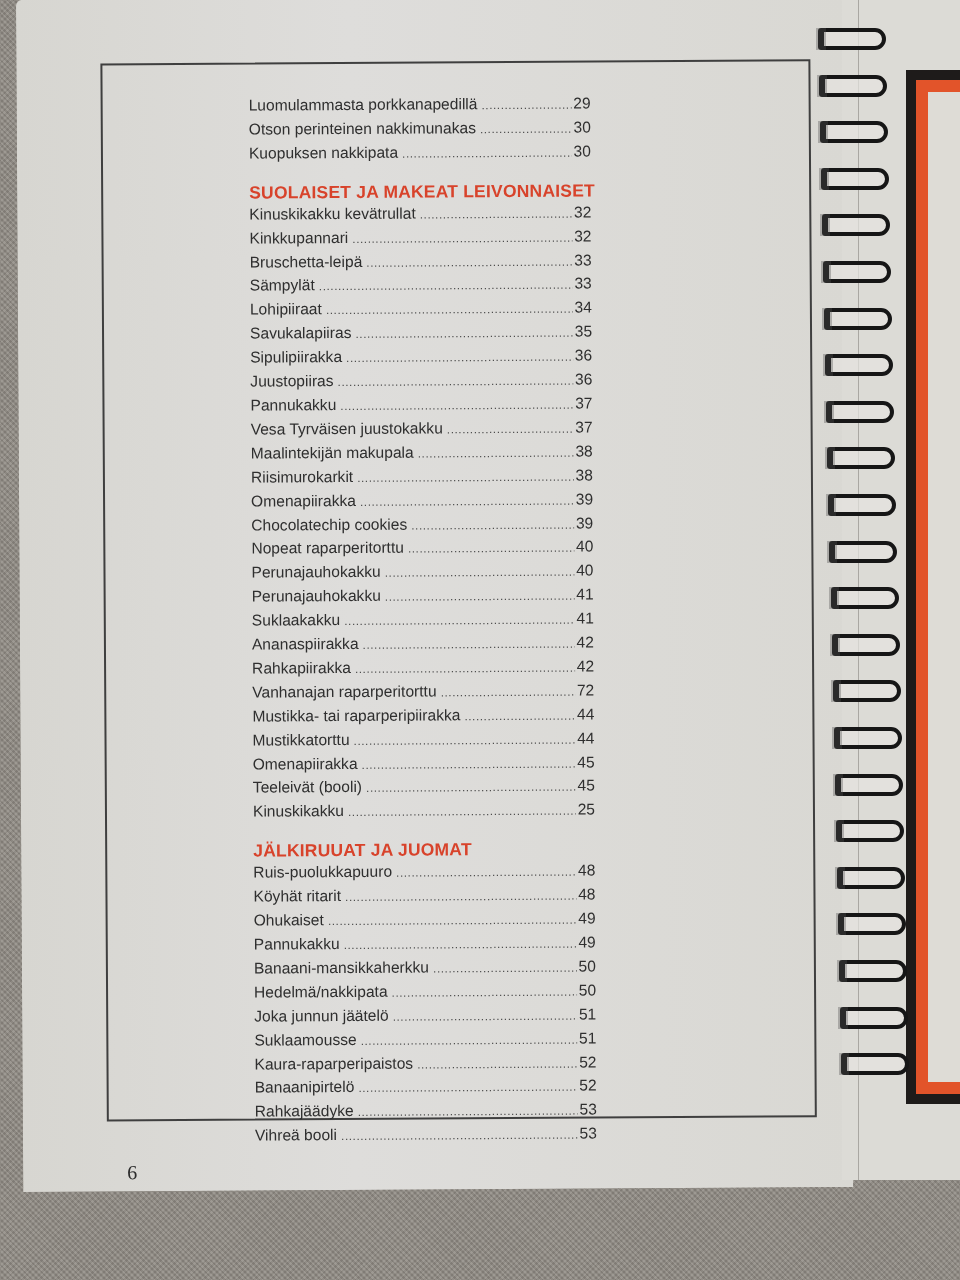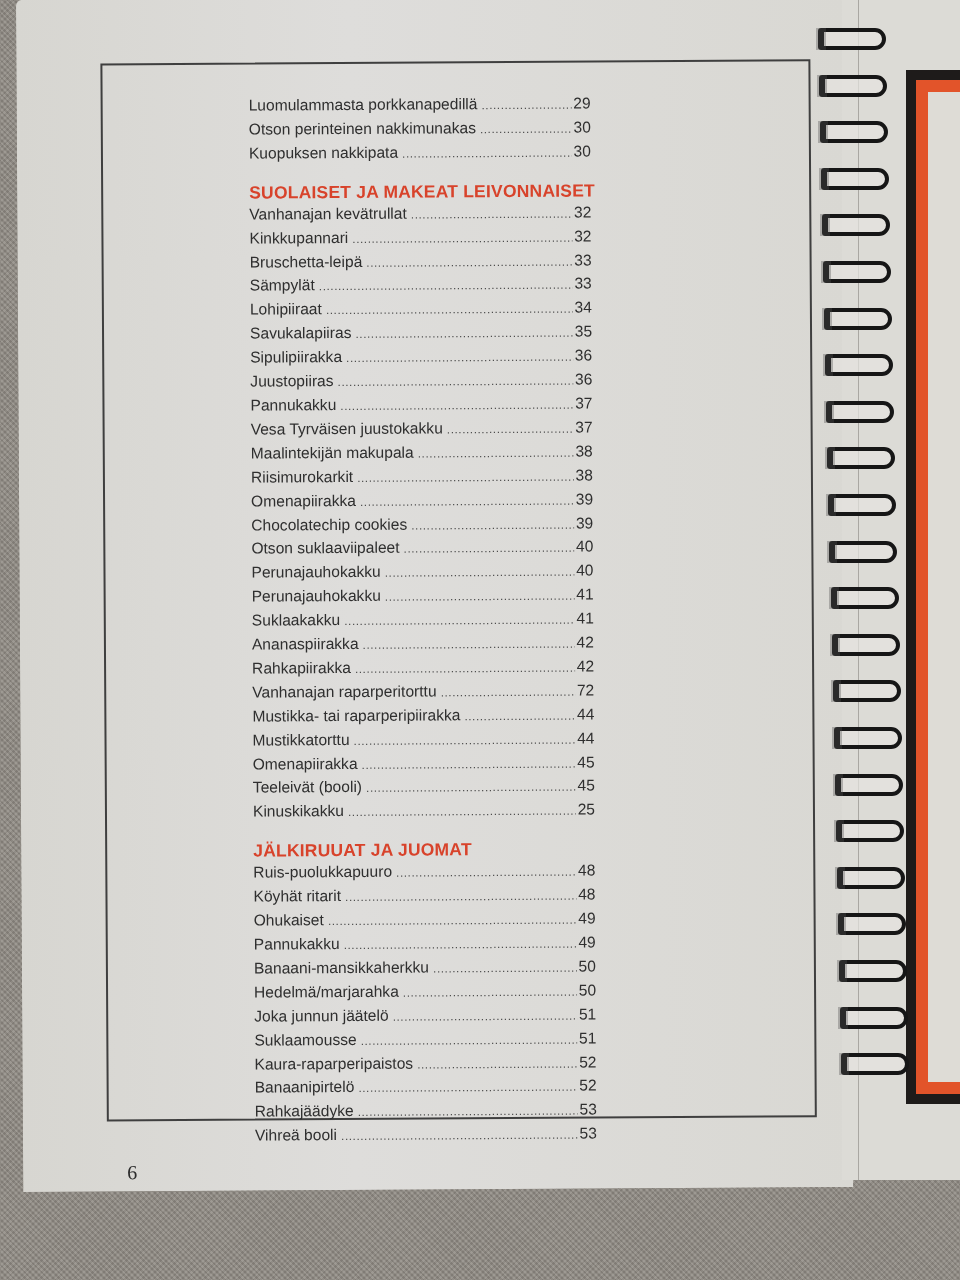--- a/index.html
+++ b/index.html
@@ -103,21 +103,21 @@
       </div>
       <div class="toc-row">
         <span class="toc-title">Kuopuksen nakkipata</span>
         <span class="toc-dots"></span>
         <span class="toc-page">30</span>
       </div>
       <div id="sections-root">
           <div class="gap"></div>
           <div class="section-heading">SUOLAISET JA MAKEAT LEIVONNAISET</div>
           <div class="toc-row">
-            <span class="toc-title">Vanhanajan kevätrullat</span>
+            <span class="toc-title">Kinuskikakku kevätrullat</span>
             <span class="toc-dots"></span>
             <span class="toc-page">32</span>
           </div>
           <div class="toc-row">
             <span class="toc-title">Kinkkupannari</span>
             <span class="toc-dots"></span>
             <span class="toc-page">32</span>
           </div>
           <div class="toc-row">
             <span class="toc-title">Bruschetta-leipä</span>
@@ -173,21 +173,21 @@
             <span class="toc-title">Omenapiirakka</span>
             <span class="toc-dots"></span>
             <span class="toc-page">39</span>
           </div>
           <div class="toc-row">
             <span class="toc-title">Chocolatechip cookies</span>
             <span class="toc-dots"></span>
             <span class="toc-page">39</span>
           </div>
           <div class="toc-row">
-            <span class="toc-title">Otson suklaaviipaleet</span>
+            <span class="toc-title">Nopeat raparperitorttu</span>
             <span class="toc-dots"></span>
             <span class="toc-page">40</span>
           </div>
           <div class="toc-row">
             <span class="toc-title">Perunajauhokakku</span>
             <span class="toc-dots"></span>
             <span class="toc-page">40</span>
           </div>
           <div class="toc-row">
             <span class="toc-title">Perunajauhokakku</span>
@@ -260,21 +260,21 @@
             <span class="toc-title">Pannukakku</span>
             <span class="toc-dots"></span>
             <span class="toc-page">49</span>
           </div>
           <div class="toc-row">
             <span class="toc-title">Banaani-mansikkaherkku</span>
             <span class="toc-dots"></span>
             <span class="toc-page">50</span>
           </div>
           <div class="toc-row">
-            <span class="toc-title">Hedelmä/marjarahka</span>
+            <span class="toc-title">Hedelmä/nakkipata</span>
             <span class="toc-dots"></span>
             <span class="toc-page">50</span>
           </div>
           <div class="toc-row">
             <span class="toc-title">Joka junnun jäätelö</span>
             <span class="toc-dots"></span>
             <span class="toc-page">51</span>
           </div>
           <div class="toc-row">
             <span class="toc-title">Suklaamousse</span>

